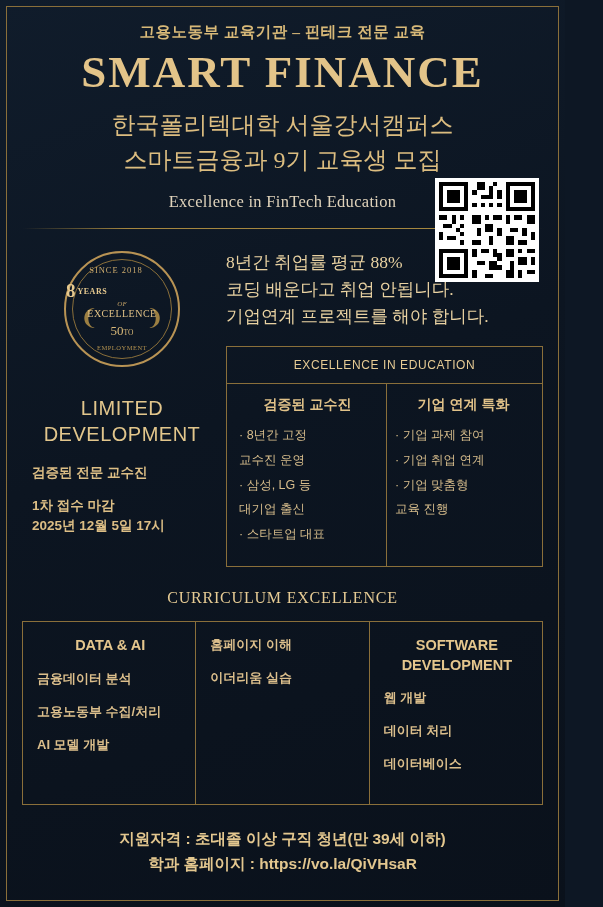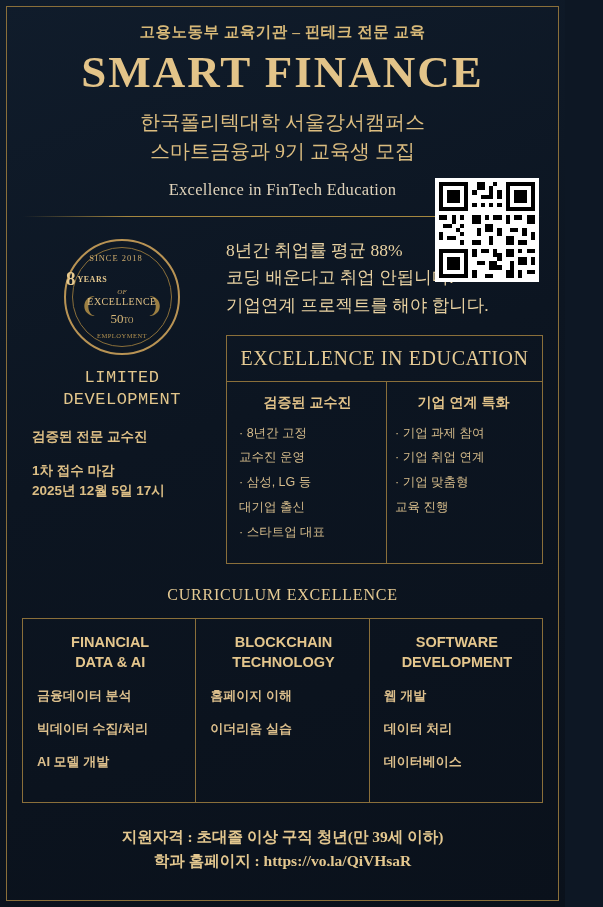--- a/index.html
+++ b/index.html
@@ -41,21 +41,21 @@
     font-family: "Liberation Serif", serif;
     font-weight: bold;
     font-size: 45px;
     letter-spacing: 2px;
     color: #e3c489;
     margin-top: 6px;
     line-height: 1.05;
   }
   #sub-ko {
     font-family: "Liberation Serif", serif;
-    font-size: 20px;
+    font-size: 24px;
     line-height: 1.45;
     color: #dcbd80;
     margin-top: 12px;
   }
   #tagline {
     font-family: "Liberation Serif", serif;
     font-size: 16.5px;
     color: #e0d3bb;
     margin-top: 14px;
     letter-spacing: 0.3px;
@@ -171,25 +171,25 @@
   .wreath {
     position: absolute;
     top: 52px;
     font-size: 22px;
     color: #9c7f42;
   }
   .wreath.l { left: 14px; }
   .wreath.r { right: 14px; }
 
   #limited {
-    font-family: Liberation Mono, monospace;
-    font-size: 17px;
+    font-family: Liberation Sans, sans-serif;
+    font-size: 20px;
     line-height: 1.3;
     color: #e2c68c;
-    margin-top: 12px;
+    margin-top: 28px;
     letter-spacing: 0.5px;
   }
   #left-details {
     margin-top: 16px;
     text-align: left;
     padding-left: 10px;
   }
   #left-details .line {
     font-size: 13.5px;
     font-weight: bold;
@@ -208,22 +208,22 @@
     color: #e9d2a2;
     margin-top: 4px;
   }
   
   #excellence-box {
     margin-top: 16px;
     border: 1px solid #8a6f3a;
   }
   #excellence-title {
     text-align: center;
-    font-family: Liberation Serif, serif;
-    font-size: 20px;
+    font-family: Liberation Sans, sans-serif;
+    font-size: 12px;
     letter-spacing: 0.6px;
     color: #e6cb94;
     padding: 11px 4px 11px 4px;
     border-bottom: 1px solid #8a6f3a;
   }
   #excellence-cols {
     display: flex;
   }
   .ex-col {
     flex: 1;
@@ -282,21 +282,21 @@
     font-weight: bold;
     color: #dcbf8c;
     margin-bottom: 15px;
   }
   
   #footer {
     margin-top: 22px;
     text-align: center;
   }
   #footer .f-line {
-    font-family: Liberation Serif, serif;
+    font-family: Liberation Sans, sans-serif;
     font-weight: bold;
     font-size: 15.5px;
     color: #e3c78f;
     line-height: 1.6;
   }
 </style>
 </head>
 <body>
 
 <div id="poster">
@@ -452,32 +452,27 @@
           </div>
         </div>
       </div>
     </div>
   </div>
 
   <div id="curriculum-title">CURRICULUM EXCELLENCE</div>
   <div id="curriculum">
     <div class="cur-col">
       <div class="cur-head">
-        <div>FINANCIAL</div>
         <div>DATA &amp; AI</div>
       </div>
       <div class="cur-item">금융데이터 분석</div>
-      <div class="cur-item">빅데이터 수집/처리</div>
+      <div class="cur-item">고용노동부 수집/처리</div>
       <div class="cur-item">AI 모델 개발</div>
     </div>
     <div class="cur-col">
-      <div class="cur-head">
-        <div>BLOCKCHAIN</div>
-        <div>TECHNOLOGY</div>
-      </div>
       <div class="cur-item">홈페이지 이해</div>
       <div class="cur-item">이더리움 실습</div>
     </div>
     <div class="cur-col">
       <div class="cur-head">
         <div>SOFTWARE</div>
         <div>DEVELOPMENT</div>
       </div>
       <div class="cur-item">웹 개발</div>
       <div class="cur-item">데이터 처리</div>

